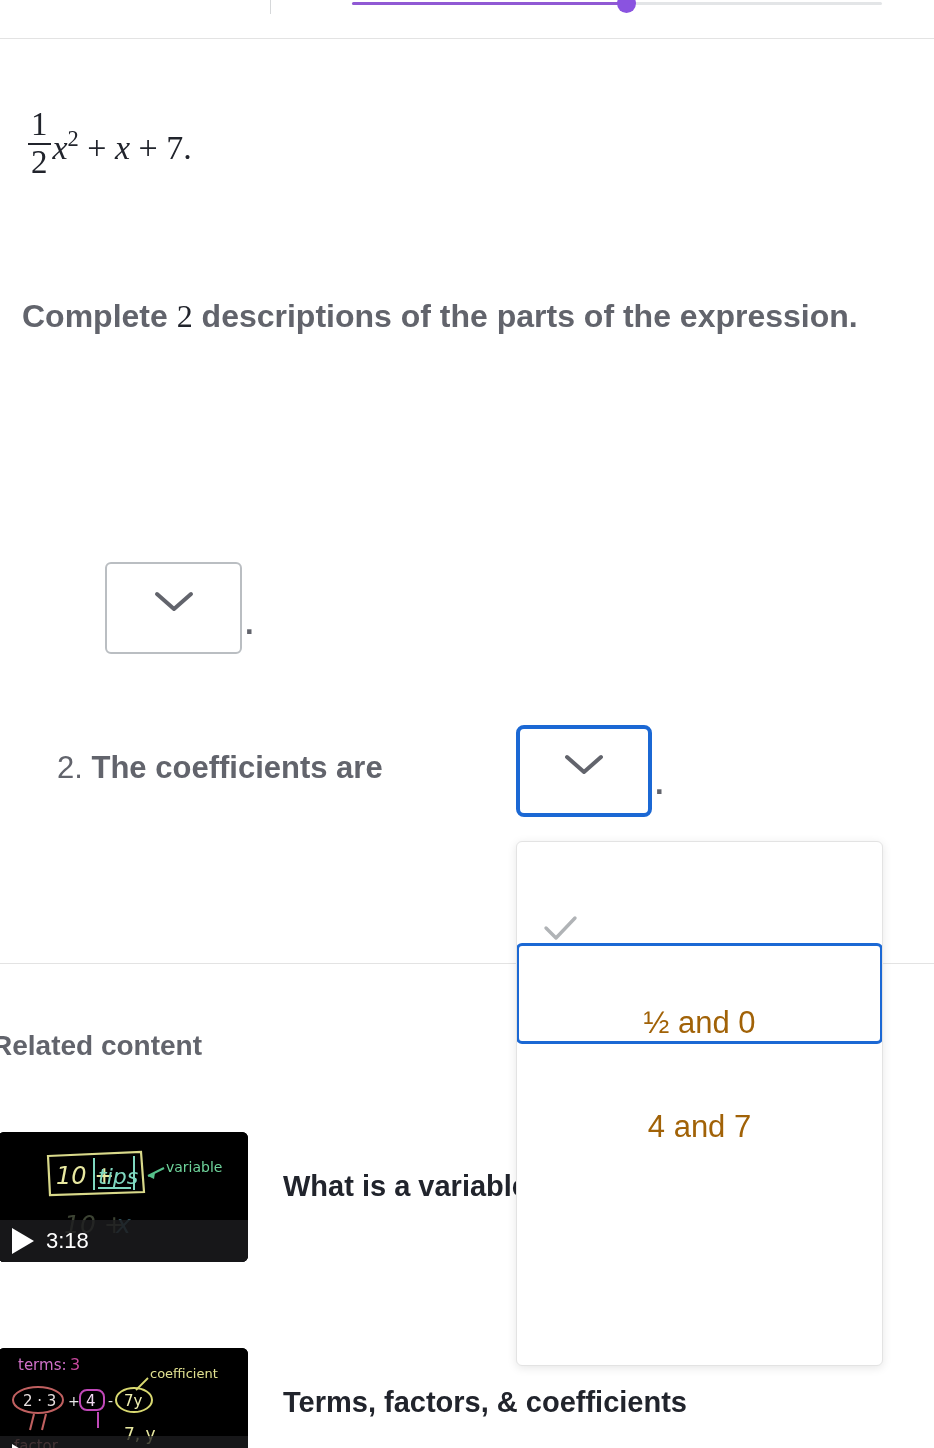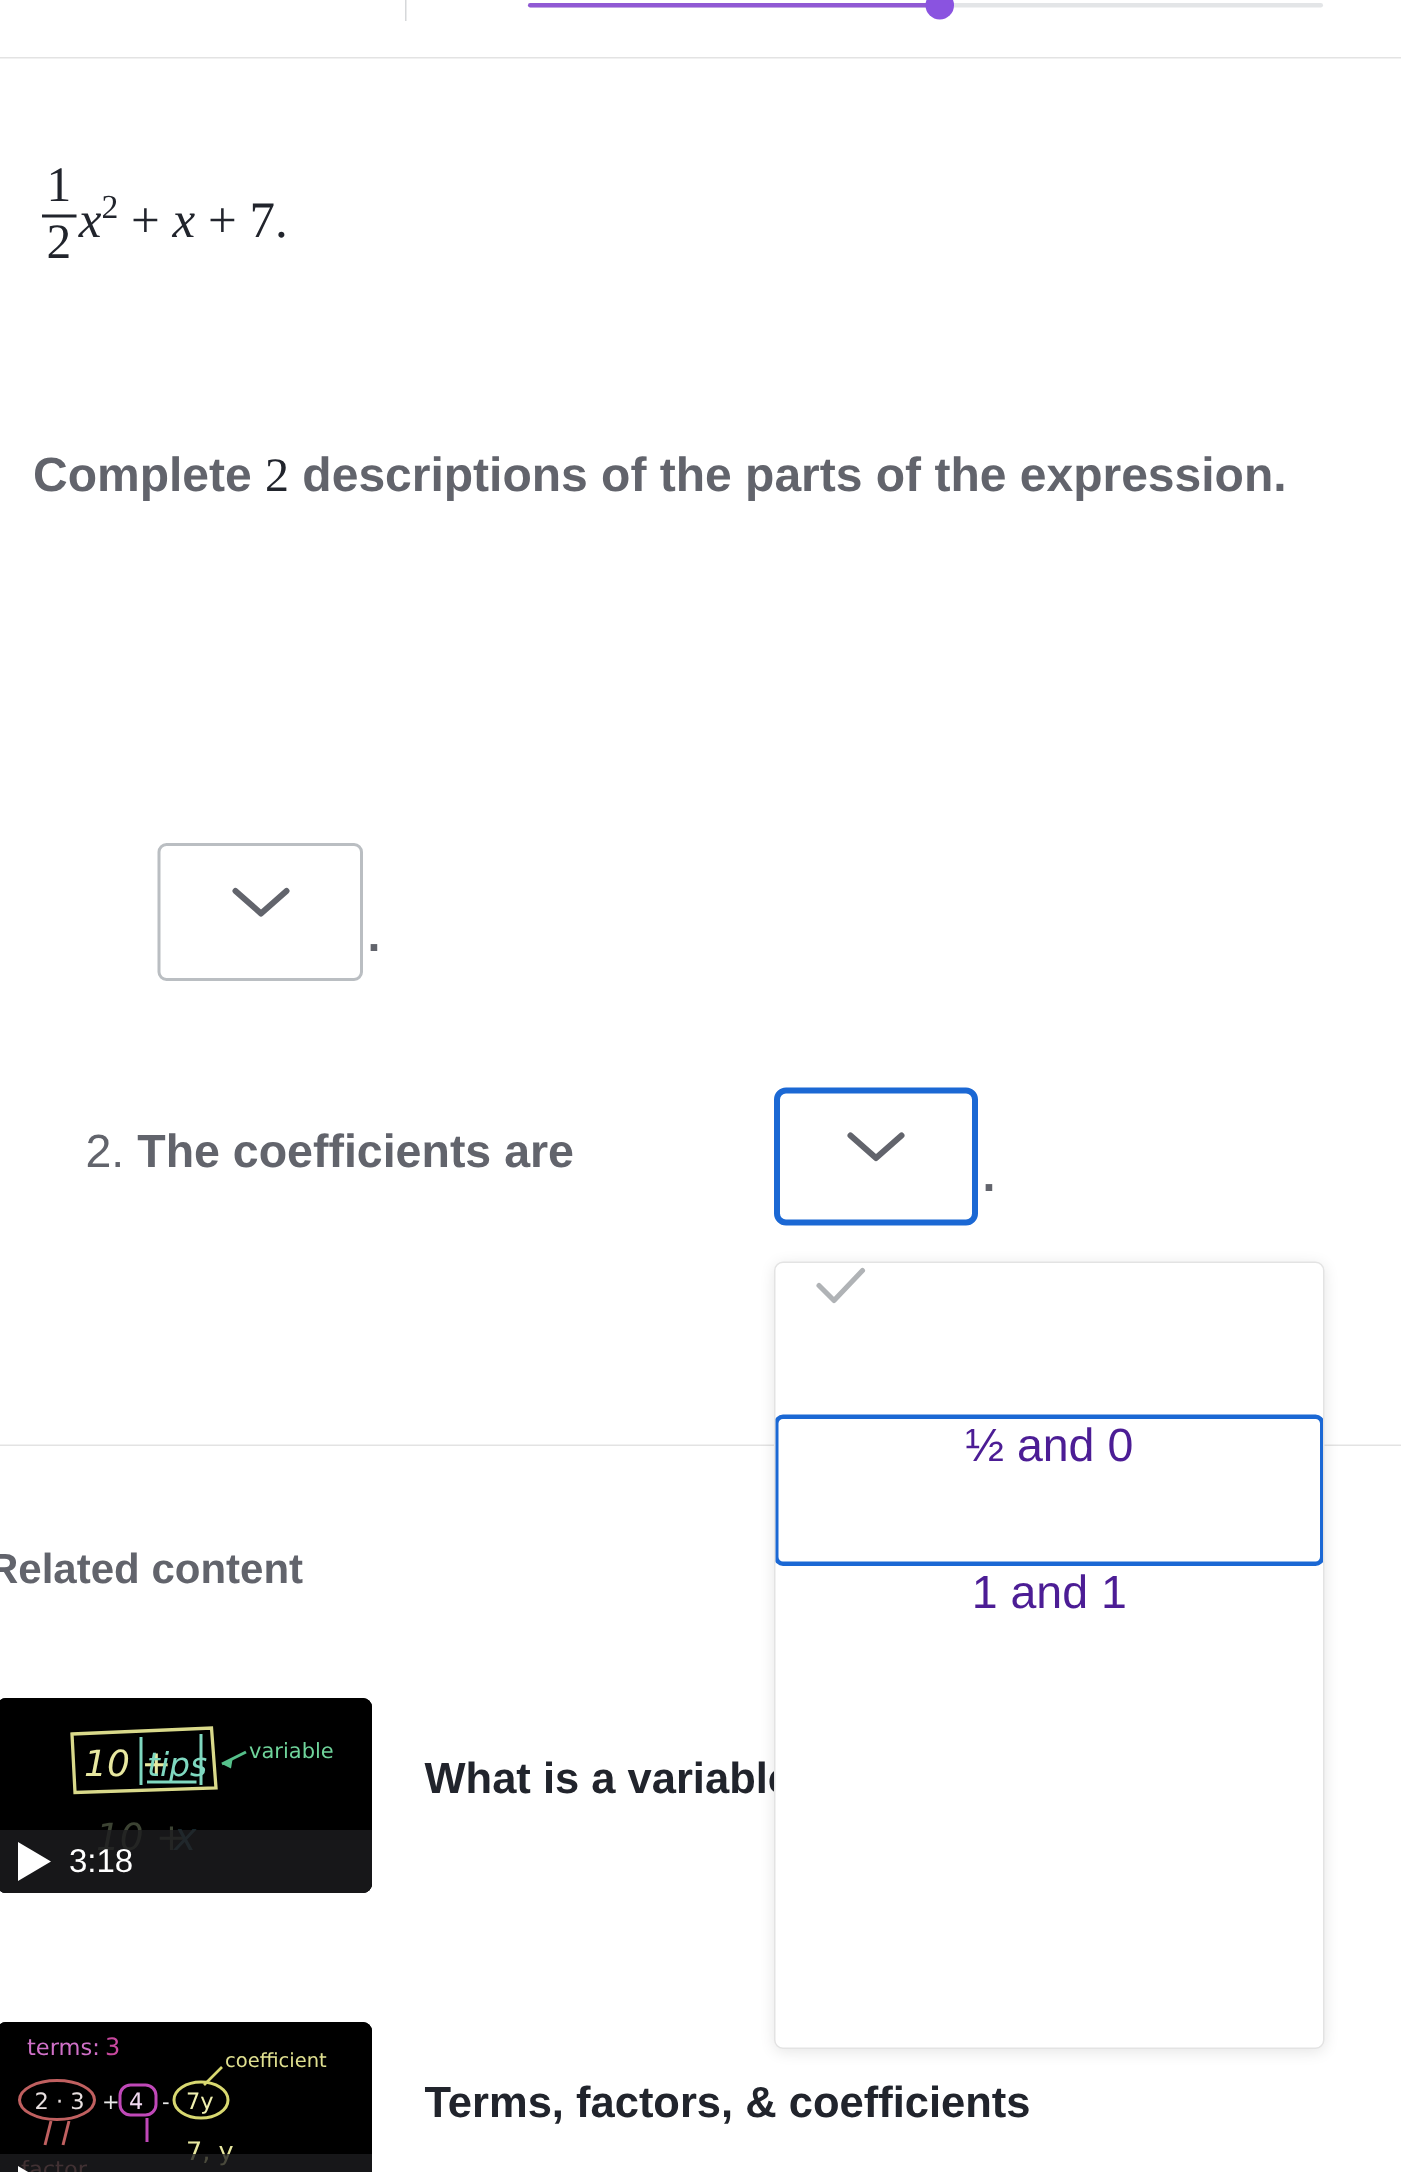--- a/index.html
+++ b/index.html
@@ -161,25 +161,25 @@
     width: 367px; height: 525px;
     background: #ffffff;
     border: 1px solid #e3e3e3;
     border-radius: 6px;
     box-shadow: 0 2px 10px rgba(0,0,0,0.10);
     z-index: 40;
     overflow: hidden;
   }
   .dd-opt {
     display: flex;
-    align-items: flex-start;
+    align-items: flex-end;
     justify-content: center;
     height: 101px;
     font-size: 31px;
-    color: #4c1d95;
+    color: #a16207;
     cursor: pointer;
   }
   .dd-opt.blank { justify-content: flex-start; padding-left: 24px; }
   .dd-opt.selected {
     border: 3px solid #1b68d4;
     border-radius: 6px;
     margin: 0 -1px;
     width: 367px;
   }
 
@@ -348,17 +348,17 @@
     <div class="dd-opt blank">
       <svg width="40" height="30" viewBox="0 0 40 30">
         <path d="M5 15 L15 25 L34 5" fill="none" stroke="#b0b3b6" stroke-width="3.4" stroke-linecap="round" stroke-linejoin="round"></path>
       </svg>
       <span></span>
     </div>
     <div class="dd-opt selected">
       <span>½ and 0</span>
     </div>
     <div class="dd-opt">
-      <span>1 and 1</span>
+      <span>4 and 7</span>
     </div>
   </div>
 
 </div>
 
 </body></html>

